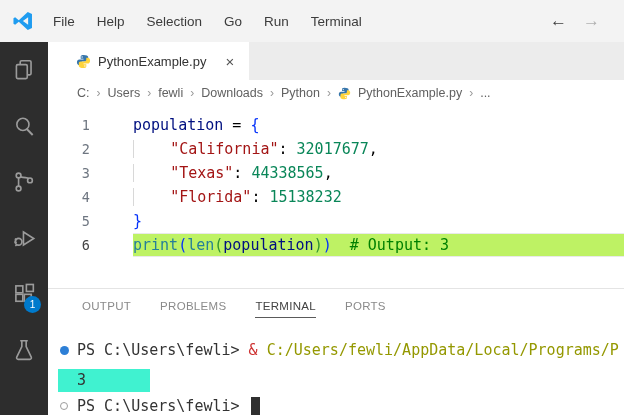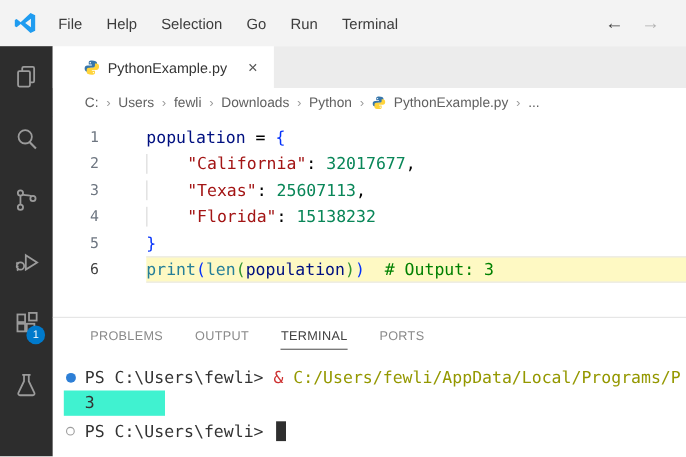--- a/index.html
+++ b/index.html
@@ -48,36 +48,36 @@
   .crumb-sep { color:#9a9a9a; font-size:12px; }
   .breadcrumb .pyicon { width:13px; height:13px; }
 
   
   .editor { flex:1; background:#fff; padding-top:7px;
     font-family:"DejaVu Sans Mono", monospace; font-size:15px; overflow:hidden; }
   .code-row { display:flex; height:24px; line-height:24px; }
   .gutter { width:85px; flex:none; text-align:right; padding-right:43px;
     color:#6e7681; font-size:13.5px; }
   .code-text { flex:1; white-space:pre; color:#000; }
-  .code-row.current .code-text { background:#fef9c3;
+  .code-row.current .code-text { background:#bef264;
     box-shadow:inset 0 1px 0 #e9e9e9, inset 0 -1px 0 #e9e9e9; }
   .code-row.current .gutter { color:#424242; }
   .indent-guide { border-left:1px solid #d8d8d8; }
 
   
   .panel { height:127px; flex:none; border-top:1px solid #e4e4e4; background:#fff; }
   .panel-tabs { height:33px; display:flex; align-items:center; padding-left:34px;
     font-size:11.5px; letter-spacing:.3px; color:#8a8a8a; }
   .panel-tab { margin-right:29px; padding:6px 0 5px; cursor:default; }
   .panel-tab.active { color:#424242; border-bottom:1px solid #5a5a5a; }
 
   
   .terminal { padding-left:29px; margin-top:10px;
     font-family:"DejaVu Sans Mono", monospace; font-size:15px; overflow:hidden; }
-  .term-line { height:23px; line-height:23px; white-space:pre; position:relative; }
+  .term-line { height:23px; line-height:23px; white-space:pre; position:relative;margin-top:7px; }
   .term-line.gap { margin-top:3px; }
   .deco { position:absolute; left:-17px; top:7px; width:9px; height:9px;
     border-radius:50%; }
   .deco.filled { background:#2d7fd6; }
   .deco.hollow { background:#fff; border:1.5px solid #9d9d9d; width:8px; height:8px; }
   .sel-rect { position:absolute; left:-19px; top:0; width:92px; height:23px;
     background:#40f2d0; }
   .term-tok { position:relative; }
   .cursor-block { display:inline-block; width:9px; height:18px; background:#2f2f2f;
     vertical-align:text-bottom; margin-left:2px; }
@@ -186,40 +186,40 @@
         <div class="code-row">
           <span class="gutter">1</span>
           <span class="code-text"><span style="color: rgb(0, 16, 128);">population</span><span style="color: rgb(0, 0, 0);"> = </span><span style="color: rgb(4, 49, 250);">{</span></span>
         </div>
         <div class="code-row">
           <span class="gutter">2</span>
           <span class="code-text"><span class="indent-guide" style="color: rgb(0, 0, 0);">    </span><span style="color: rgb(163, 21, 21);">"California"</span><span style="color: rgb(0, 0, 0);">: </span><span style="color: rgb(9, 134, 88);">32017677</span><span style="color: rgb(0, 0, 0);">,</span></span>
         </div>
         <div class="code-row">
           <span class="gutter">3</span>
-          <span class="code-text"><span class="indent-guide" style="color: rgb(0, 0, 0);">    </span><span style="color: rgb(163, 21, 21);">"Texas"</span><span style="color: rgb(0, 0, 0);">: </span><span style="color: rgb(9, 134, 88);">25607113</span><span style="color: rgb(0, 0, 0);">,</span></span>
+          <span class="code-text"><span class="indent-guide" style="color: rgb(0, 0, 0);">    </span><span style="color: rgb(163, 21, 21);">"Texas"</span><span style="color: rgb(0, 0, 0);">: </span><span style="color: rgb(9, 134, 88);">44338565</span><span style="color: rgb(0, 0, 0);">,</span></span>
         </div>
         <div class="code-row">
           <span class="gutter">4</span>
           <span class="code-text"><span class="indent-guide" style="color: rgb(0, 0, 0);">    </span><span style="color: rgb(163, 21, 21);">"Florida"</span><span style="color: rgb(0, 0, 0);">: </span><span style="color: rgb(9, 134, 88);">15138232</span></span>
         </div>
         <div class="code-row">
           <span class="gutter">5</span>
           <span class="code-text"><span style="color: rgb(4, 49, 250);">}</span></span>
         </div>
         <div class="code-row current">
           <span class="gutter">6</span>
           <span class="code-text"><span style="color: rgb(38, 127, 153);">print</span><span style="color: rgb(4, 49, 250);">(</span><span style="color: rgb(38, 127, 153);">len</span><span style="color: rgb(49, 147, 49);">(</span><span style="color: rgb(0, 16, 128);">population</span><span style="color: rgb(49, 147, 49);">)</span><span style="color: rgb(4, 49, 250);">)</span><span style="color: rgb(0, 0, 0);">  </span><span style="color: rgb(0, 128, 0);"># Output: 3</span></span>
         </div>
       </div>
 
     <div class="panel">
       <div class="panel-tabs">
+          <span class="panel-tab">OUTPUT</span>
           <span class="panel-tab">PROBLEMS</span>
-          <span class="panel-tab">OUTPUT</span>
           <span class="panel-tab active">TERMINAL</span>
           <span class="panel-tab">PORTS</span>
         </div>
       <div class="terminal">
           <div class="term-line"><span class="deco filled"></span><span class="term-tok" style="color: rgb(51, 51, 51);">PS C:\Users\fewli&gt; </span><span class="term-tok" style="color: rgb(205, 49, 49);">&amp; </span><span class="term-tok" style="color: rgb(148, 152, 0);">C:/Users/fewli/AppData/Local/Programs/P</span></div>
           <div class="term-line"><span class="sel-rect"></span><span class="term-tok" style="color: rgb(51, 51, 51);">3</span></div>
           <div class="term-line gap"><span class="deco hollow"></span><span class="term-tok" style="color: rgb(51, 51, 51);">PS C:\Users\fewli&gt; </span><span class="cursor-block"></span></div>
         </div>
     </div>
 

